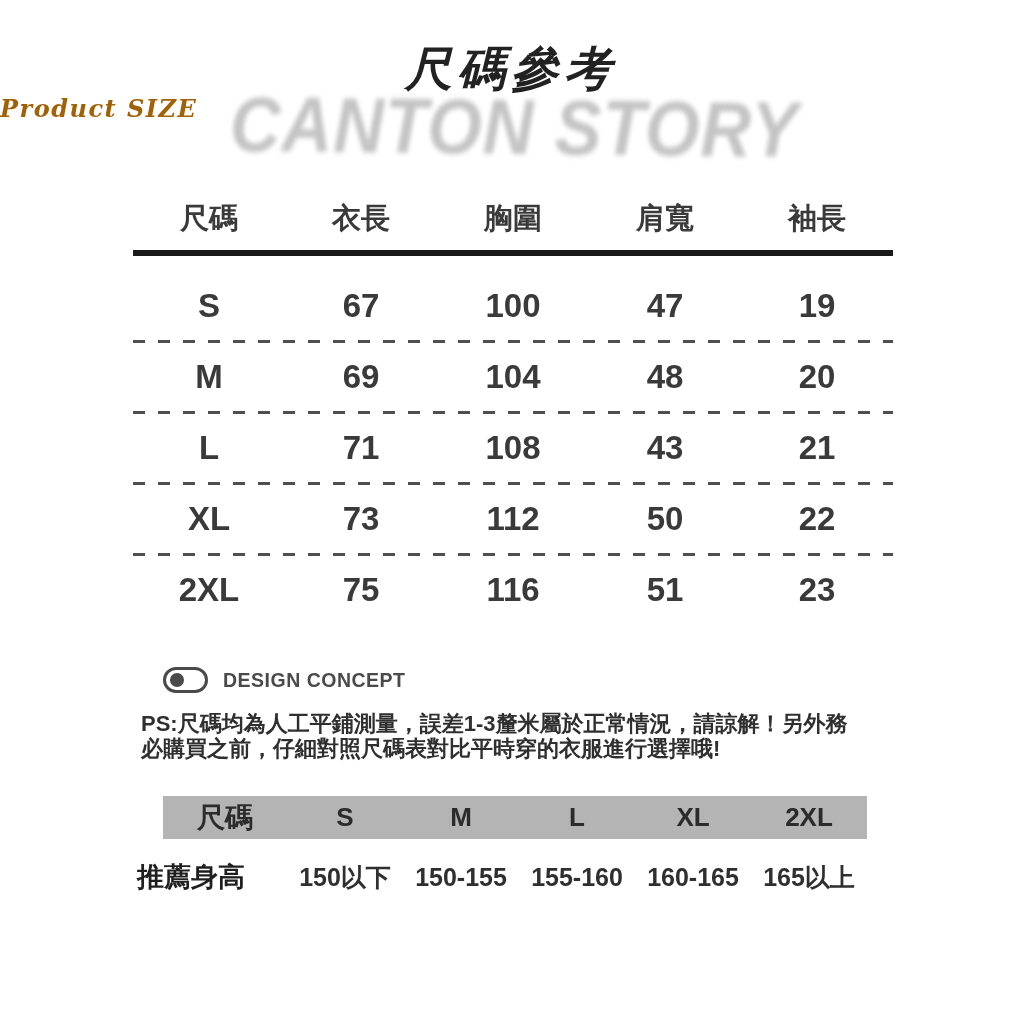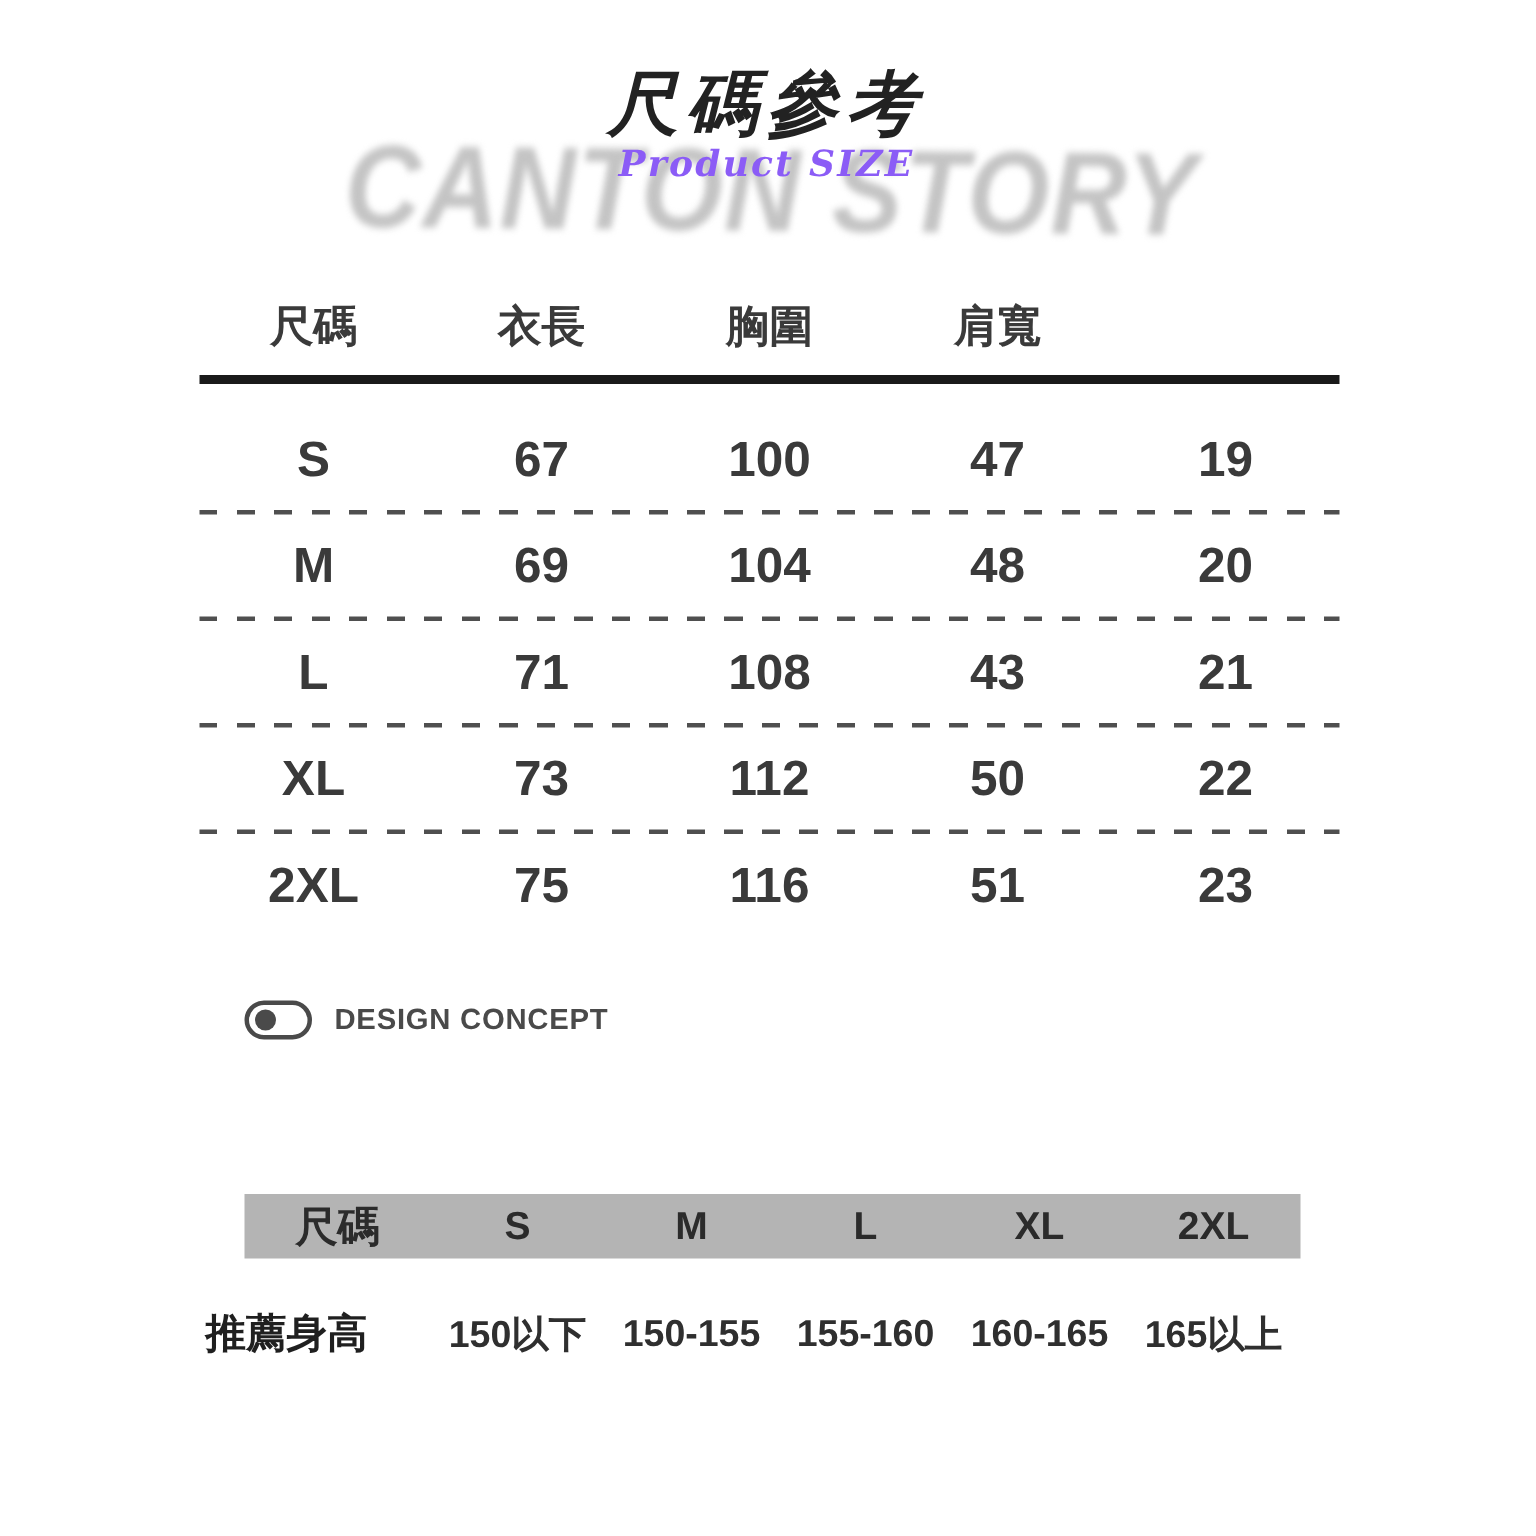--- a/index.html
+++ b/index.html
@@ -23,26 +23,25 @@
   .title {
     position: absolute; top: 38px; left: 0; right: 16px;
     text-align: center;
     font-size: 47px; font-weight: 700; font-style: italic;
     letter-spacing: 6px; color: #222222;
     z-index: 2;
     padding-left: 14px;
   }
   .subtitle {
     position: absolute; top: 94px; left: 0; right: 16px;
-    text-align: center;
+    text-align: left;
     font-family: "DejaVu Serif", serif;
     font-size: 24px; font-weight: 700; font-style: italic;
-    letter-spacing: 1.5px; color: #8b5cf6;
+    letter-spacing: 1.5px; color: #a16207;
     z-index: 2;
-    padding-left: 14px;
   }
 
   
   .size-table { position: absolute; left: 133px; top: 202px; width: 760px; z-index: 2; }
   .st-header { display: flex; padding-bottom: 16px; border-bottom: 6px solid #1a1a1a; }
   .st-hcell { width: 20%; text-align: center; font-size: 29px; line-height: 32px; font-weight: 700; color: #3a3a3a; }
   .st-body { padding-top: 16px; }
   .st-row { display: flex; align-items: center; height: 68px; }
   .st-cell { width: 20%; text-align: center; font-size: 33px; font-weight: 700; color: #3a3a3a; }
   .st-dash { height: 3px; background: repeating-linear-gradient(90deg, #4f4f4f 0 12px, transparent 12px 25px); }
@@ -55,21 +54,21 @@
 
   
   .ps { position: absolute; left: 141px; top: 712px; z-index: 2; }
   .ps div { font-size: 22px; line-height: 24.5px; font-weight: 700; color: #2f2f2f; white-space: nowrap; }
 
   
   .fit { position: absolute; left: 137px; top: 796px; width: 740px; z-index: 2; }
   .fit-header { display: flex; align-items: center; margin-left: 26px; width: 704px; height: 43px; background: #b4b4b4; }
   .fh-label { width: 124px; text-align: center; font-size: 28px; font-weight: 700; color: #2b2b2b; }
   .fh-cell { width: 116px; text-align: center; font-size: 26px; font-weight: 700; color: #2b2b2b; }
-  .fit-row { display: flex; align-items: center; height: 44px; margin-top: 28px; }
+  .fit-row { display: flex; align-items: center; height: 44px; margin-top: 16px; }
   .fit-row.second { margin-top: 17px; }
   .fr-label { width: 150px; text-align: left; font-size: 27px; font-weight: 700; color: #1f1f1f; }
   .fr-cell { width: 116px; text-align: center; font-size: 25px; font-weight: 700; color: #2f2f2f; }
 
   
   .footnote { position: absolute; left: 164px; top: 971px; font-size: 21px; font-weight: 700; color: #999999; z-index: 2; white-space: nowrap; }
 </style>
 </head>
 <body>
 
@@ -78,20 +77,21 @@
   <div class="watermark">CANTON STORY</div>
   <div class="title">尺碼參考</div>
   <div class="subtitle">Product SIZE</div>
 
   <div class="size-table">
     <div class="st-header">
       <div class="st-hcell">尺碼</div>
       <div class="st-hcell">衣長</div>
       <div class="st-hcell">胸圍</div>
       <div class="st-hcell">肩寬</div>
+      <div class="st-hcell">袖長</div>
     </div>
     <div class="st-body">
       <div class="st-row">
         <div class="st-cell">S</div>
         <div class="st-cell">67</div>
         <div class="st-cell">100</div>
         <div class="st-cell">47</div>
         <div class="st-cell">19</div>
       </div>
       <div class="st-dash"></div>
@@ -129,20 +129,24 @@
     </div>
   </div>
 
   <div class="concept">
     <span class="toggle">
         <span class="toggle-dot"></span>
       </span>
     <span class="concept-label">DESIGN CONCEPT</span>
   </div>
 
+  <div class="ps">
+    <div>PS:尺碼均為人工平鋪測量，誤差1-3釐米屬於正常情況，請諒解！另外務</div>
+    <div>必購買之前，仔細對照尺碼表對比平時穿的衣服進行選擇哦!</div>
+  </div>
 
   <div class="fit">
     <div class="fit-header">
       <div class="fh-label">尺碼</div>
       <div class="fh-cell">S</div>
       <div class="fh-cell">M</div>
       <div class="fh-cell">L</div>
       <div class="fh-cell">XL</div>
       <div class="fh-cell">2XL</div>
     </div>

